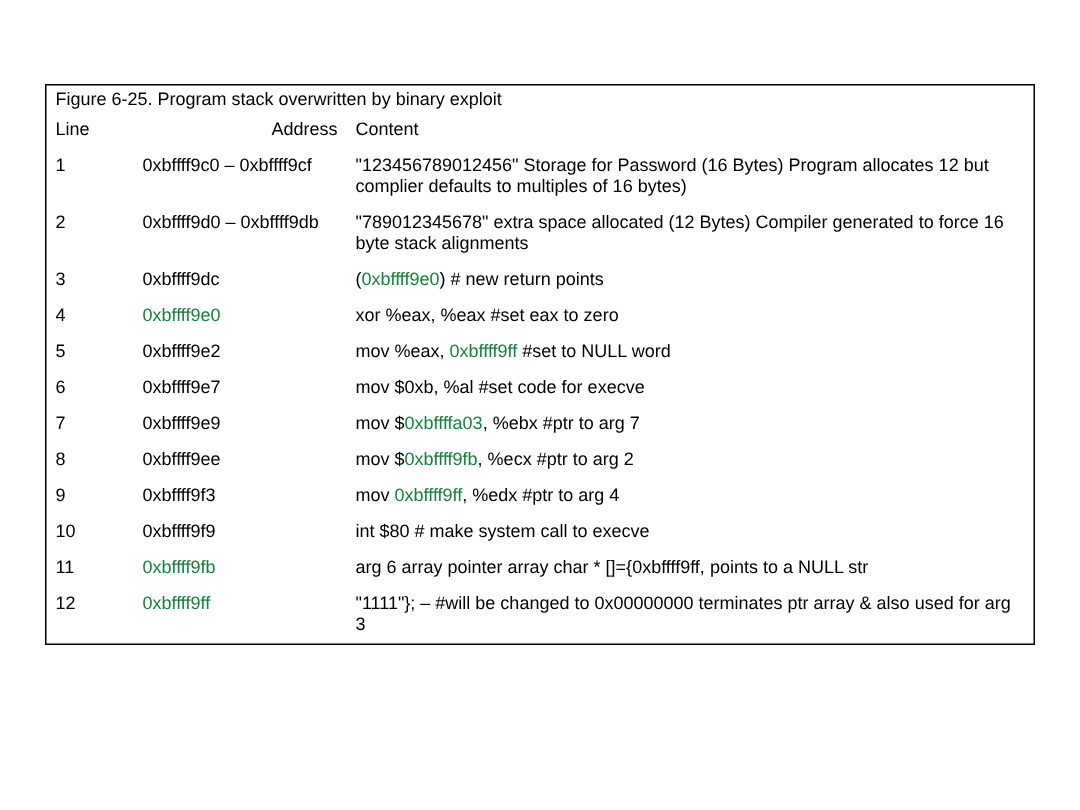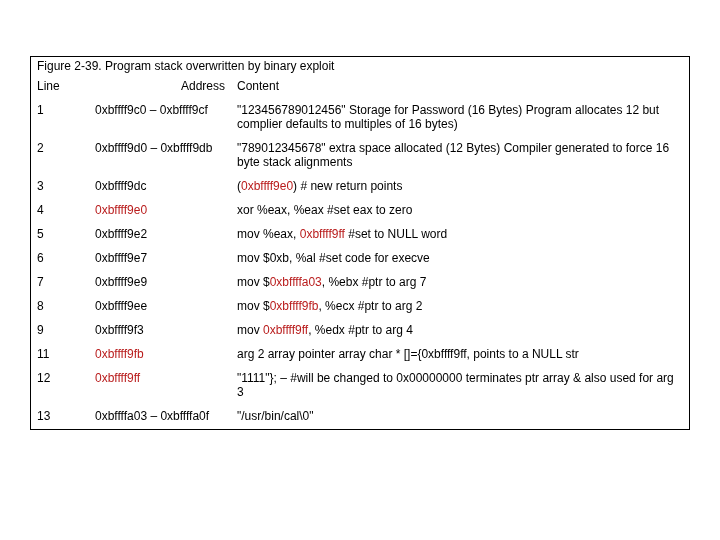--- a/index.html
+++ b/index.html
@@ -6,29 +6,29 @@
   .page{width:720px;height:540px;box-sizing:border-box;padding:56px 30px 20px 30px;position:relative}
   .figbox{border:1px solid #000}
   .figtitle{padding:2px 6px}
   .tbl{width:100%;border-collapse:collapse;table-layout:fixed}
   .tbl td{vertical-align:top;padding:4px 6px 6px 6px}
   .col-line{width:46px;}
   .col-addr{width:130px}
   .col-content{}
   .hdr td{padding-top:4px;padding-bottom:6px}
   .hdr .col-content{text-align:left}
-  .red{color:#b91c1c}
+  .red{color:#15803d}
   .frag{}
 </style>
 </head>
 <body>
 
 <div class="page">
   <div class="figbox">
-    <div class="figtitle">Figure 2-39. Program stack overwritten by binary exploit</div>
+    <div class="figtitle">Figure 6-25. Program stack overwritten by binary exploit</div>
     <table class="tbl">
       <tbody id="tbody">
           <tr class="hdr">
             <td class="col-line">Line</td>
             <td class="col-addr" style="text-align:right">Address</td>
             <td class="col-content">Content</td>
           </tr>
           <tr>
             <td class="col-line">1</td>
             <td class="col-addr">0xbffff9c0 – 0xbffff9cf</td>
@@ -68,30 +68,30 @@
             <td class="col-line">8</td>
             <td class="col-addr">0xbffff9ee</td>
             <td class="col-content"><span class="frag">mov $</span><span class="frag red">0xbffff9fb</span><span class="frag">, %ecx #ptr to arg 2</span></td>
           </tr>
           <tr>
             <td class="col-line">9</td>
             <td class="col-addr">0xbffff9f3</td>
             <td class="col-content"><span class="frag">mov </span><span class="frag red">0xbffff9ff</span><span class="frag">, %edx #ptr to arg 4</span></td>
           </tr>
           <tr>
+            <td class="col-line">10</td>
+            <td class="col-addr">0xbffff9f9</td>
+            <td class="col-content"><span class="frag">int $80 # make system call to execve</span></td>
+          </tr>
+          <tr>
             <td class="col-line">11</td>
             <td class="col-addr red">0xbffff9fb</td>
-            <td class="col-content"><span class="frag">arg 2 array pointer array char * []={0xbffff9ff, points to a NULL str</span></td>
+            <td class="col-content"><span class="frag">arg 6 array pointer array char * []={0xbffff9ff, points to a NULL str</span></td>
           </tr>
           <tr>
             <td class="col-line">12</td>
             <td class="col-addr red">0xbffff9ff</td>
             <td class="col-content"><span class="frag">"1111"}; – #will be changed to 0x00000000 terminates ptr array &amp; also used for arg 3</span></td>
-          </tr>
-          <tr>
-            <td class="col-line">13</td>
-            <td class="col-addr">0xbffffa03 – 0xbffffa0f</td>
-            <td class="col-content"><span class="frag">"/usr/bin/cal\0"</span></td>
           </tr>
         </tbody>
     </table>
   </div>
 </div>
 
 </body></html>

